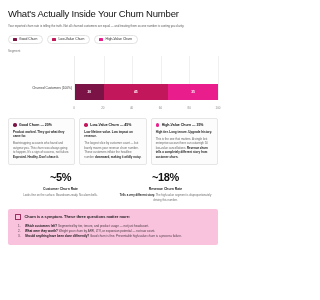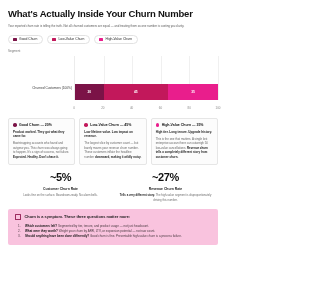--- a/index.html
+++ b/index.html
@@ -7,21 +7,21 @@
     width:226px;height:300px;overflow:hidden;
     background:#ffffff;
     font-family:"Liberation Sans", sans-serif;
     color:#1a1a1a;
     -webkit-font-smoothing:antialiased;
   }
   .page{width:226px;height:300px;position:relative;box-sizing:border-box;padding:0 8px;}
 
   
   .title{
-    font-size:9.5px;font-weight:bold;letter-spacing:-0.2px;
+    font-size:9.5px;font-weight:normal;letter-spacing:-0.2px;
     margin:9px 0 0 0;color:#111111;line-height:1.1;
   }
   .subtitle{
     font-size:2.9px;line-height:1.55;color:#5a5a5a;
     margin:5px 0 0 0;max-width:212px;
   }
 
   
   .legend{display:flex;gap:4px;margin-top:6px;}
   .legend-item{
@@ -183,21 +183,21 @@
     </div>
   </div>
 
   <div class="metrics">
     <div class="metric">
       <div class="metric-value">~5%</div>
       <div class="metric-label">Customer Churn Rate</div>
       <div class="metric-note"><b></b> <span>Looks fine on the surface. Boardroom-ready. No alarm bells.</span></div>
     </div>
     <div class="metric">
-      <div class="metric-value">~27%</div>
+      <div class="metric-value">~18%</div>
       <div class="metric-label">Revenue Churn Rate</div>
       <div class="metric-note"><b>Tells a very different story.</b> <span>The high-value segment is disproportionately driving this number.</span></div>
     </div>
   </div>
 
   <div class="callout">
     <div class="callout-head">
       <span class="cbox"></span>
       <span class="callout-title">Churn is a symptom. These three questions matter more:</span>
     </div>

